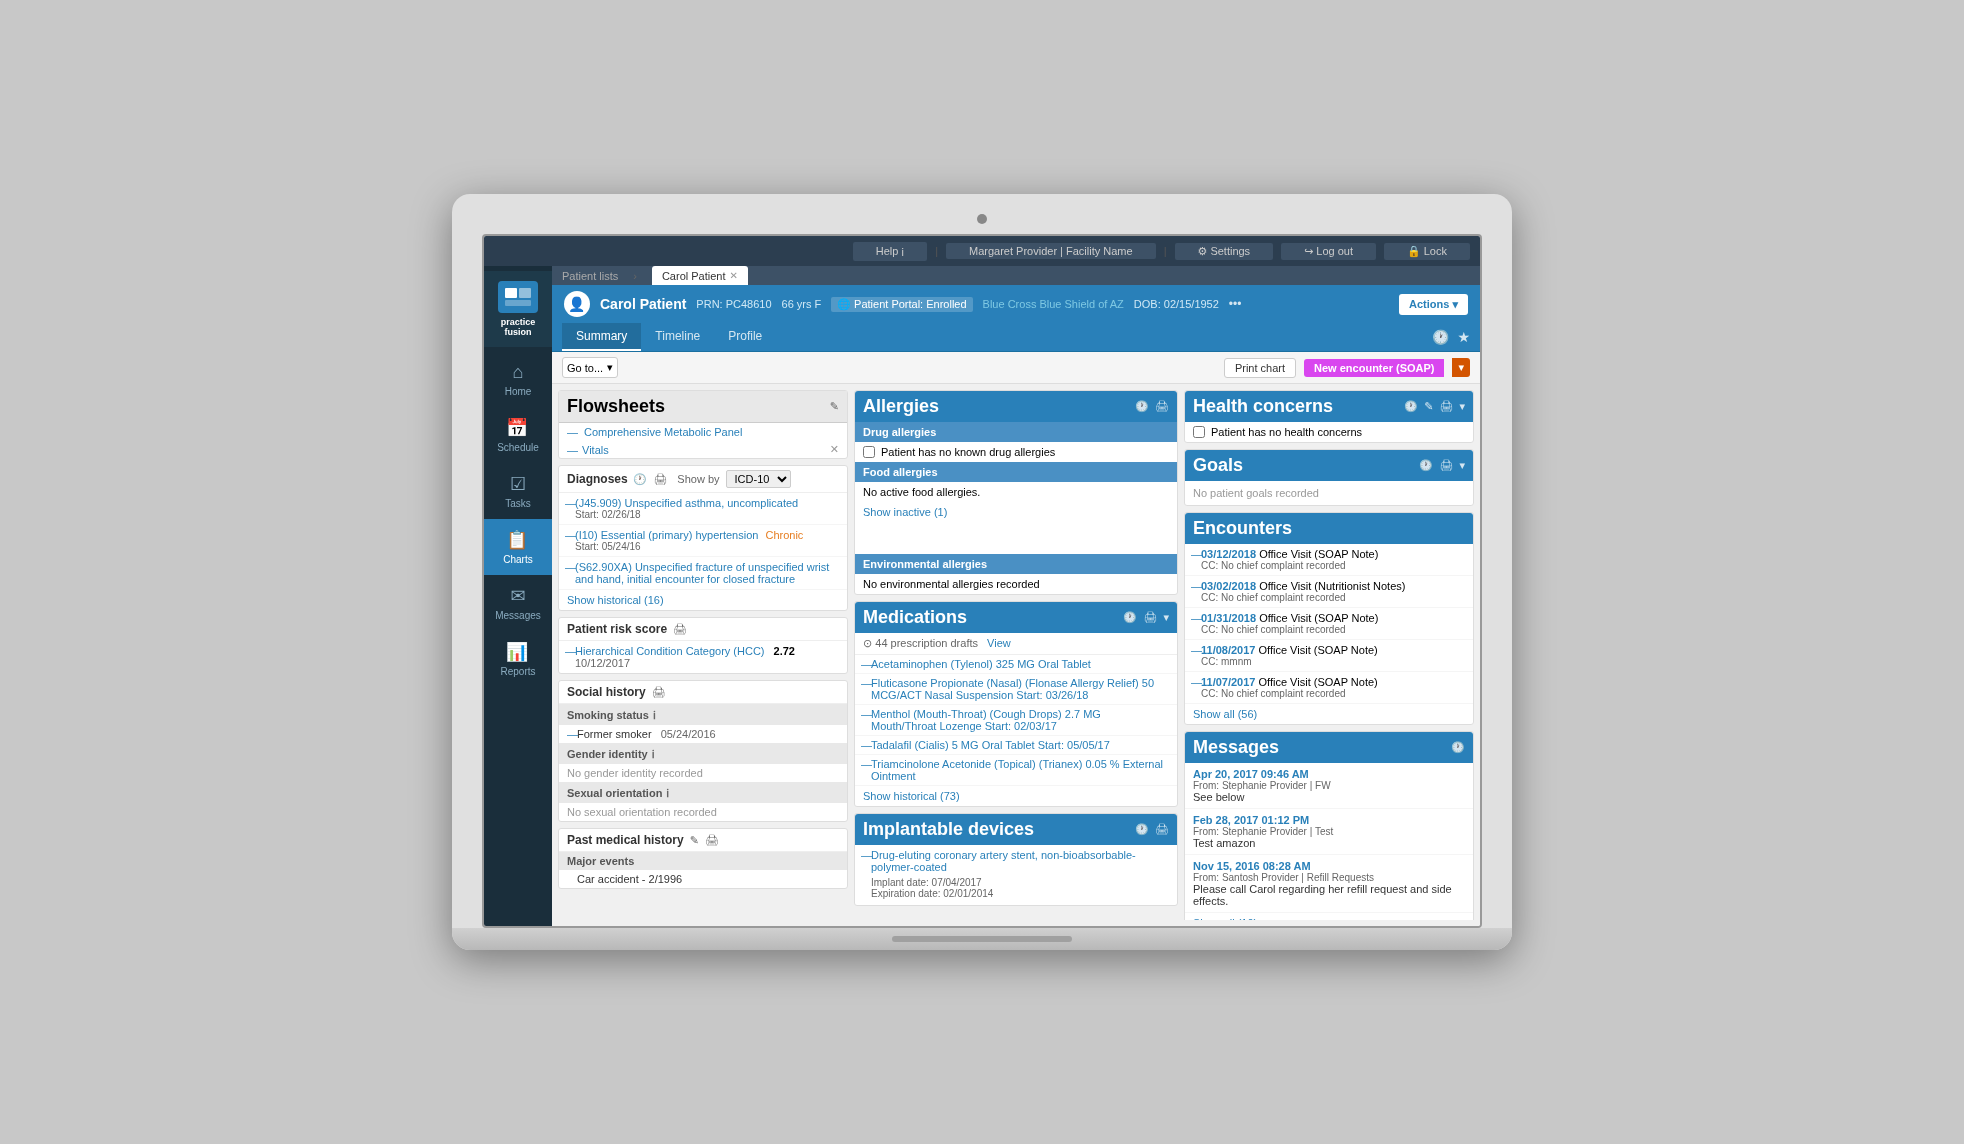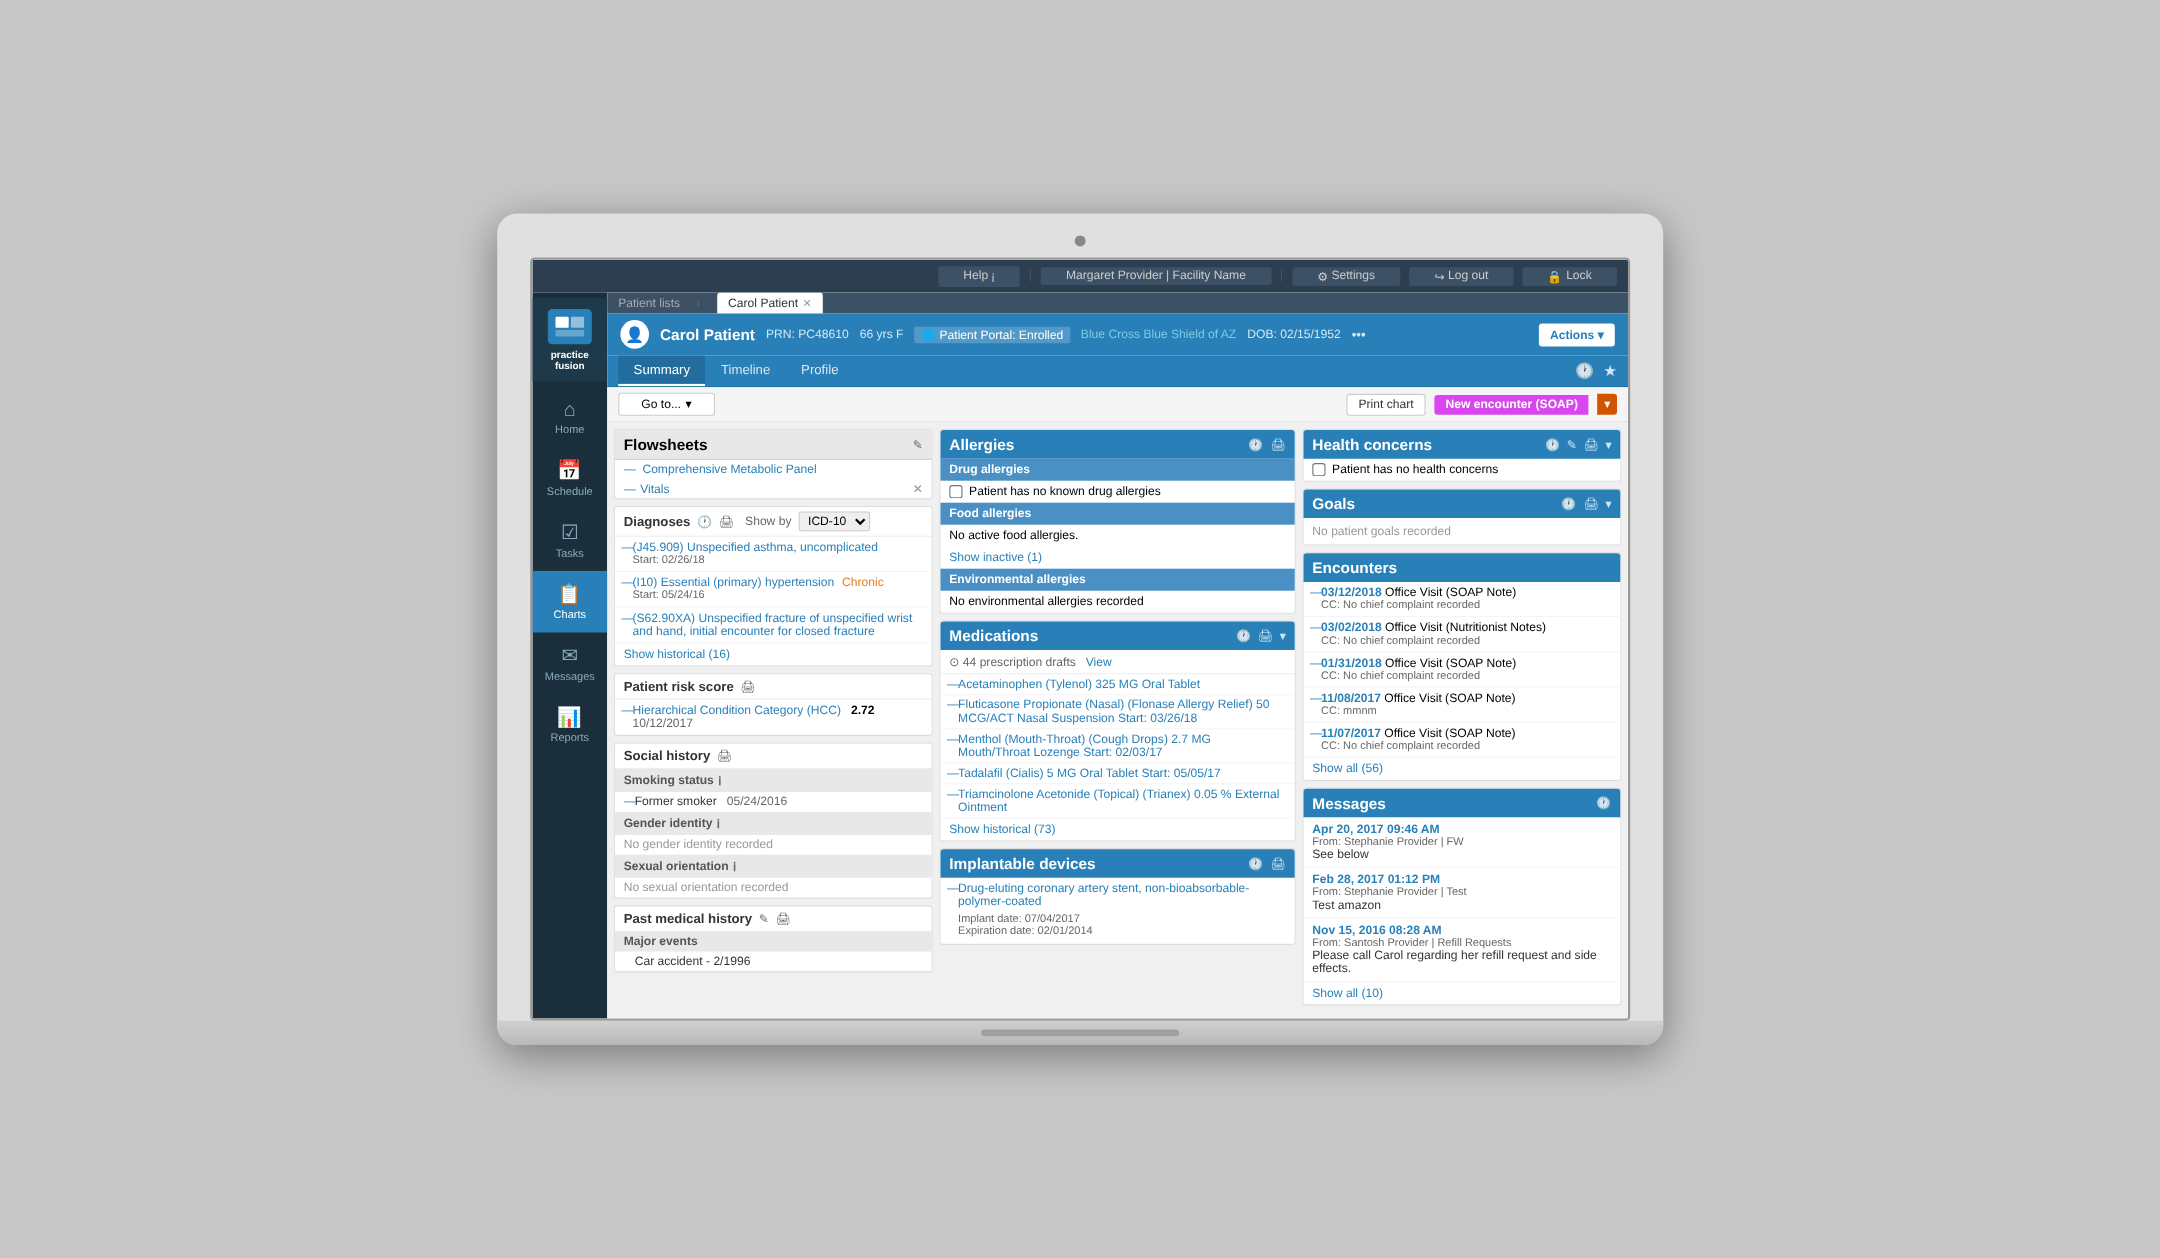--- a/index.html
+++ b/index.html
@@ -122,21 +122,21 @@
     .nav-tab.active { background: rgba(0,0,0,0.15); color: #fff; border-bottom: 2px solid #fff; }
     .nav-tab-icons { margin-left: auto; display: flex; gap: 8px; color: rgba(255,255,255,0.8); font-size: 14px; cursor: pointer; }
 
     
     .toolbar {
       background: #f5f5f5;
       border-bottom: 1px solid #ddd;
       padding: 5px 10px;
       display: flex; align-items: center; justify-content: space-between;
     }
-    .goto-btn { background: #fff; border: 1px solid #ccc; padding: 3px 20px; border-radius: 3px; font-size: 11px; cursor: pointer; display: flex; align-items: center; gap: 4px; }
+    .goto-btn { background: #fff; border: 1px solid #ccc; padding: 3px 4px; border-radius: 3px; font-size: 11px; cursor: pointer; display: flex; align-items: center; gap: 4px; }
     .toolbar-right { display: flex; gap: 8px; align-items: center; }
     .print-chart-btn { background: #fff; border: 1px solid #ccc; color: #333; padding: 3px 10px; border-radius: 3px; font-size: 11px; cursor: pointer; }
     .new-encounter-btn { background: #d946ef; color: #fff; border: none; padding: 3px 10px; border-radius: 3px 0 0 3px; font-size: 11px; cursor: pointer; font-weight: bold; }
     .new-encounter-arrow { background: #d35400; color: #fff; border: none; padding: 3px 6px; border-radius: 0 3px 3px 0; font-size: 11px; cursor: pointer; }
 
     
     .main-content {
       display: flex;
       flex: 1;
       overflow: hidden;
@@ -149,21 +149,21 @@
     .col-mid { flex: 1; overflow-y: auto; display: flex; flex-direction: column; gap: 6px; }
     .col-right { width: 290px; flex-shrink: 0; overflow-y: auto; display: flex; flex-direction: column; gap: 6px; }
 
     
     .card { background: #fff; border: 1px solid #ddd; border-radius: 3px; }
     .card-header {
       display: flex; align-items: center; padding: 5px 8px; gap: 6px;
     }
     .card-header-blue { background: #2980b9; color: #fff; border-radius: 3px 3px 0 0; }
     .card-header-gray { background: #e8e8e8; border-bottom: 1px solid #ccc; }
-    .card-title { font-weight: bold; font-size: 14px; flex: 1; }
+    .card-title { font-weight: bold; font-size: 18px; flex: 1; }
     .card-icon { font-size: 11px; cursor: pointer; color: #666; }
     .card-icon-white { font-size: 11px; cursor: pointer; color: rgba(255,255,255,0.8); }
 
     
     .section-title-bar {
       display: flex; align-items: center; padding: 4px 8px; gap: 6px; border-bottom: 1px solid #eee;
     }
     .section-title { font-weight: bold; font-size: 12px; color: #333; }
 
     
@@ -478,21 +478,21 @@
               </div>
 
               <div style="background:#4a90c4;color:#fff;padding:4px 8px;font-size:11px;font-weight:bold;">
                 <span>Food allergies</span>
               </div>
               <div style="padding:4px 8px;font-size:11px;">
                 <span>No active food allergies.</span>
               </div>
               <div class="show-more">Show inactive (1)</div>
 
-              <div style="background:#4a90c4;color:#fff;padding:4px 8px;font-size:11px;font-weight:bold;">
+              <div style="background:#4a90c4;color:#fff;padding:4px 8px;font-size:11px;font-weight:bold;margin-top:32px;">
                 <span>Environmental allergies</span>
               </div>
               <div style="padding:4px 8px;font-size:11px;">
                 <span>No environmental allergies recorded</span>
               </div>
             </div>
 
             <div class="card">
               <div class="card-header card-header-blue">
                 <span class="card-title">Medications</span>

